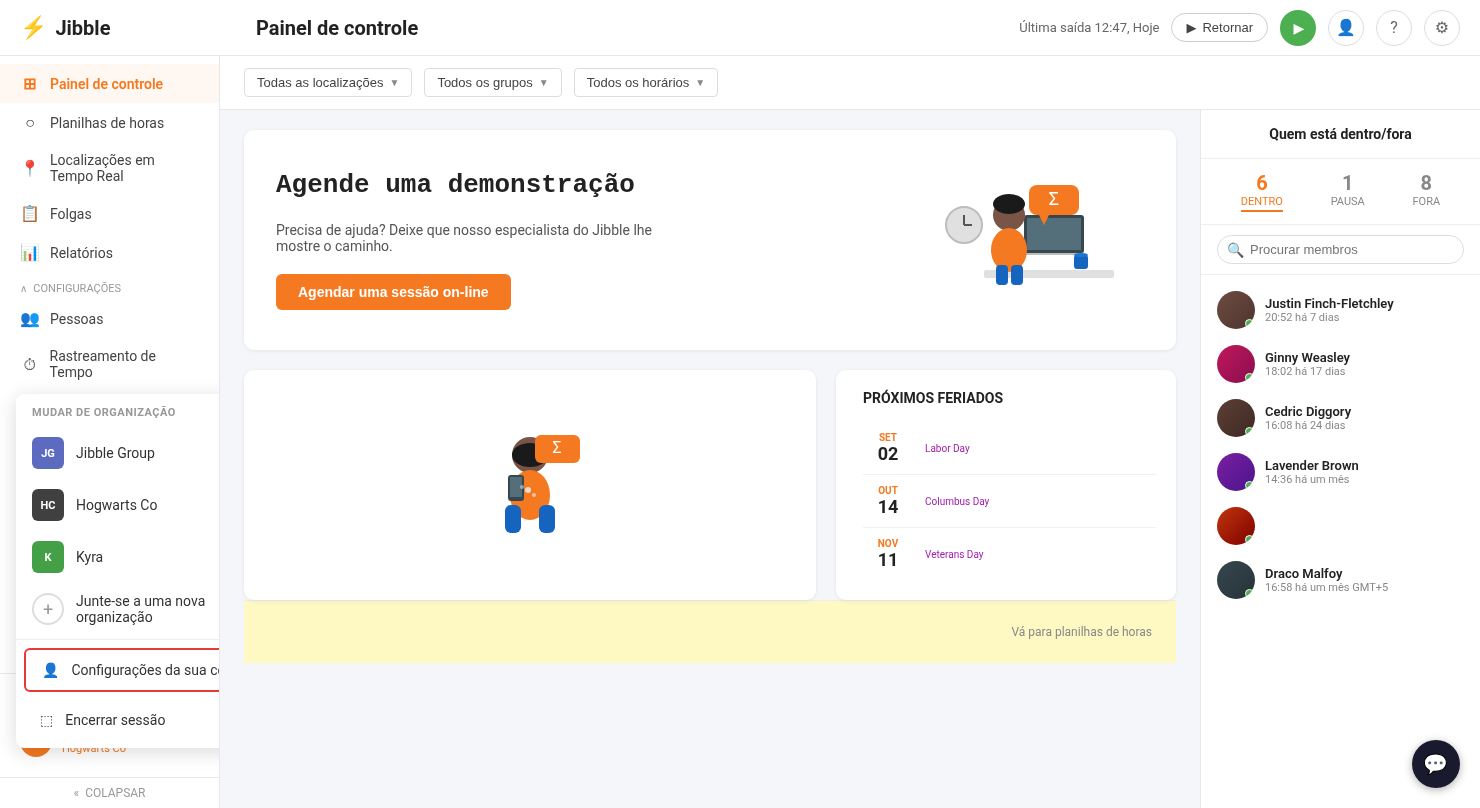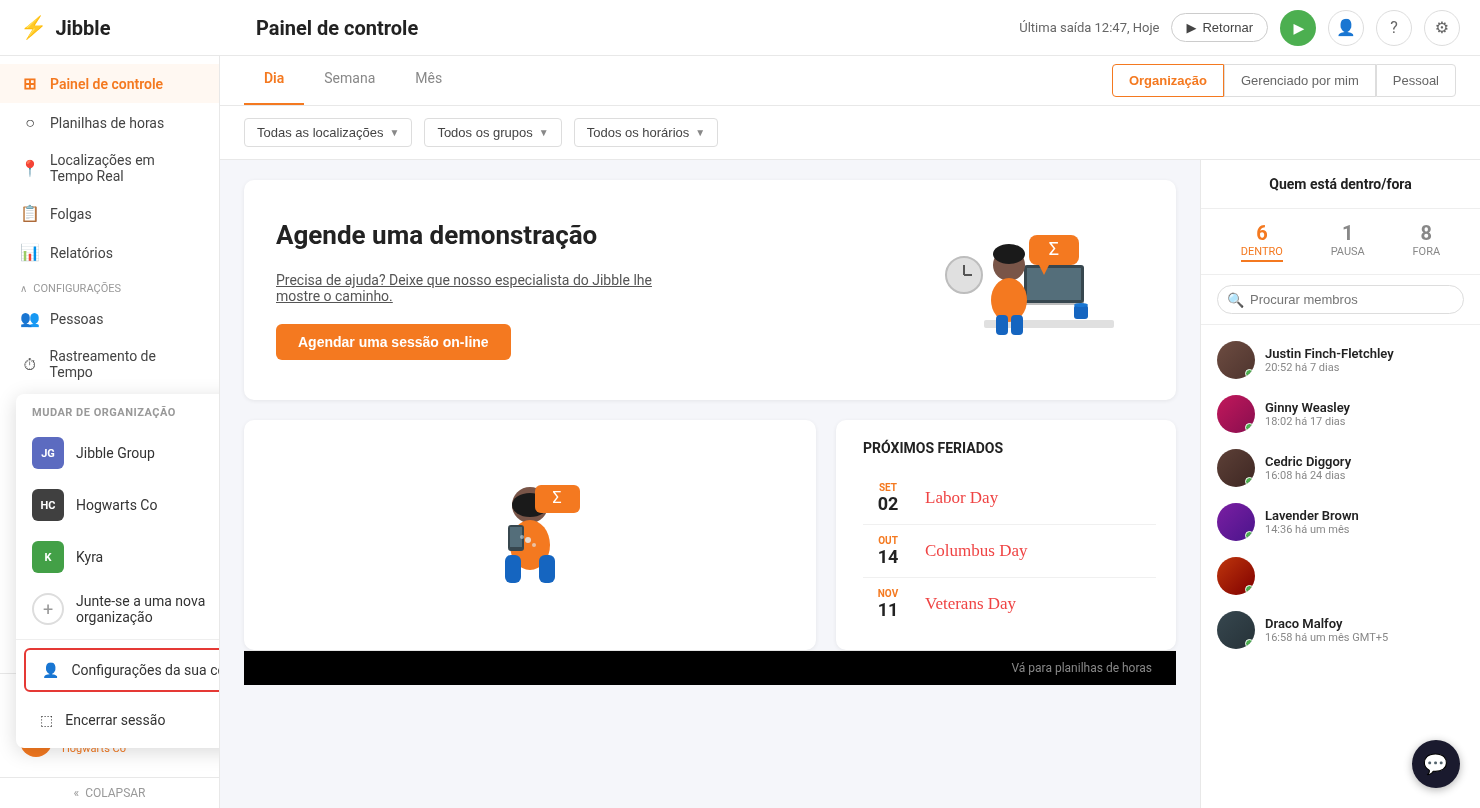--- a/index.html
+++ b/index.html
@@ -57,39 +57,39 @@
     .filter-btn { display: flex; align-items: center; gap: 6px; padding: 6px 12px; border: 1px solid #ddd; border-radius: 4px; font-size: 13px; color: #444; cursor: pointer; background: #fff; }
     .filter-btn .caret { font-size: 10px; color: #888; }
 
     
     .main-content { flex: 1; display: flex; overflow: hidden; }
     .center-panel { flex: 1; padding: 20px 24px; overflow-y: auto; }
     .right-panel { width: 280px; background: #fff; border-left: 1px solid #e8e8e8; display: flex; flex-direction: column; overflow: hidden; flex-shrink: 0; }
 
     
     .demo-banner { background: #fff; border-radius: 10px; padding: 30px 32px; display: flex; align-items: center; justify-content: space-between; margin-bottom: 20px; box-shadow: 0 1px 4px rgba(0,0,0,0.07); position: relative; overflow: hidden; }
-    .demo-banner-text h2 { font-size: 26px; font-weight: 700; color: #222; margin-bottom: 22px; }
-    .demo-banner-text p { font-size: 14px; color: #555; margin-bottom: 20px; max-width: 420px; text-decoration: underline; }
+    .demo-banner-text h2 { font-size: 26px; font-weight: 700; color: #222; margin-bottom: 22px; font-family: Liberation Mono, monospace; }
+    .demo-banner-text p { font-size: 14px; color: #555; margin-bottom: 20px; max-width: 420px; }
     .btn-agendar { background: #f47920; color: #fff; border: none; border-radius: 6px; padding: 10px 22px; font-size: 14px; font-weight: 600; cursor: pointer; }
 
     
     .bottom-row { display: flex; gap: 20px; }
     .bottom-card { background: #fff; border-radius: 10px; padding: 20px; flex: 1; box-shadow: 0 1px 4px rgba(0,0,0,0.07); }
     .bottom-card h3 { font-size: 14px; font-weight: 700; color: #222; margin-bottom: 16px; }
 
     
     .holiday-item { display: flex; align-items: center; gap: 12px; padding: 10px 0; border-bottom: 1px solid #f0f0f0; }
     .holiday-item:last-child { border-bottom: none; }
     .holiday-date { text-align: center; min-width: 50px; }
     .holiday-month { font-size: 10px; font-weight: 700; color: #f47920; text-transform: uppercase; }
     .holiday-day { font-size: 18px; font-weight: 700; color: #222; }
-    .holiday-name { font-size: 17px; color: #ef4444; font-family: Liberation Serif, serif; }
-
-    
-    .footer-link { text-align: right; padding: 10px 24px; font-size: 12px; color: #888; background: #000000; border-top: 1px solid #eee; cursor: pointer; }
+    .holiday-name { font-size: 10px; color: #a21caf; }
+
+    
+    .footer-link { text-align: right; padding: 24px 24px; font-size: 12px; color: #888; background: #fef9c3; border-top: 1px solid #eee; cursor: pointer; }
 
     
     .right-panel-header { padding: 16px; border-bottom: 1px solid #eee; }
     .right-panel-header h3 { font-size: 14px; font-weight: 700; text-align: center; color: #222; }
     .status-tabs { display: flex; justify-content: space-around; padding: 12px 16px; border-bottom: 1px solid #eee; }
     .status-tab { text-align: center; cursor: pointer; }
     .status-tab .count { font-size: 20px; font-weight: 700; color: #888; }
     .status-tab .label { font-size: 11px; color: #888; }
     .status-tab.active .count { color: #f47920; }
     .status-tab.active .label { color: #f47920; border-bottom: 2px solid #f47920; }
@@ -261,32 +261,20 @@
       </div>
       <div class="dropdown-logout-item">
         <span>⬚</span>
         <span>Encerrar sessão</span>
       </div>
     </div>
   </div>
 
   <div class="content-area">
 
-    <div class="content-header">
-      <div class="tabs">
-        <div class="tab active">Dia</div>
-        <div class="tab">Semana</div>
-        <div class="tab">Mês</div>
-      </div>
-      <div class="view-toggle" style="padding: 8px 0; align-self: center;">
-        <button class="view-btn active" style="border-color:#f47920; color:#f47920;">Organização</button>
-        <button class="view-btn">Gerenciado por mim</button>
-        <button class="view-btn">Pessoal</button>
-      </div>
-    </div>
 
     <div class="filters-bar">
       <button class="filter-btn">
         <span>Todas as localizações</span>
         <span class="caret">▼</span>
       </button>
       <button class="filter-btn">
         <span>Todos os grupos</span>
         <span class="caret">▼</span>
       </button>

